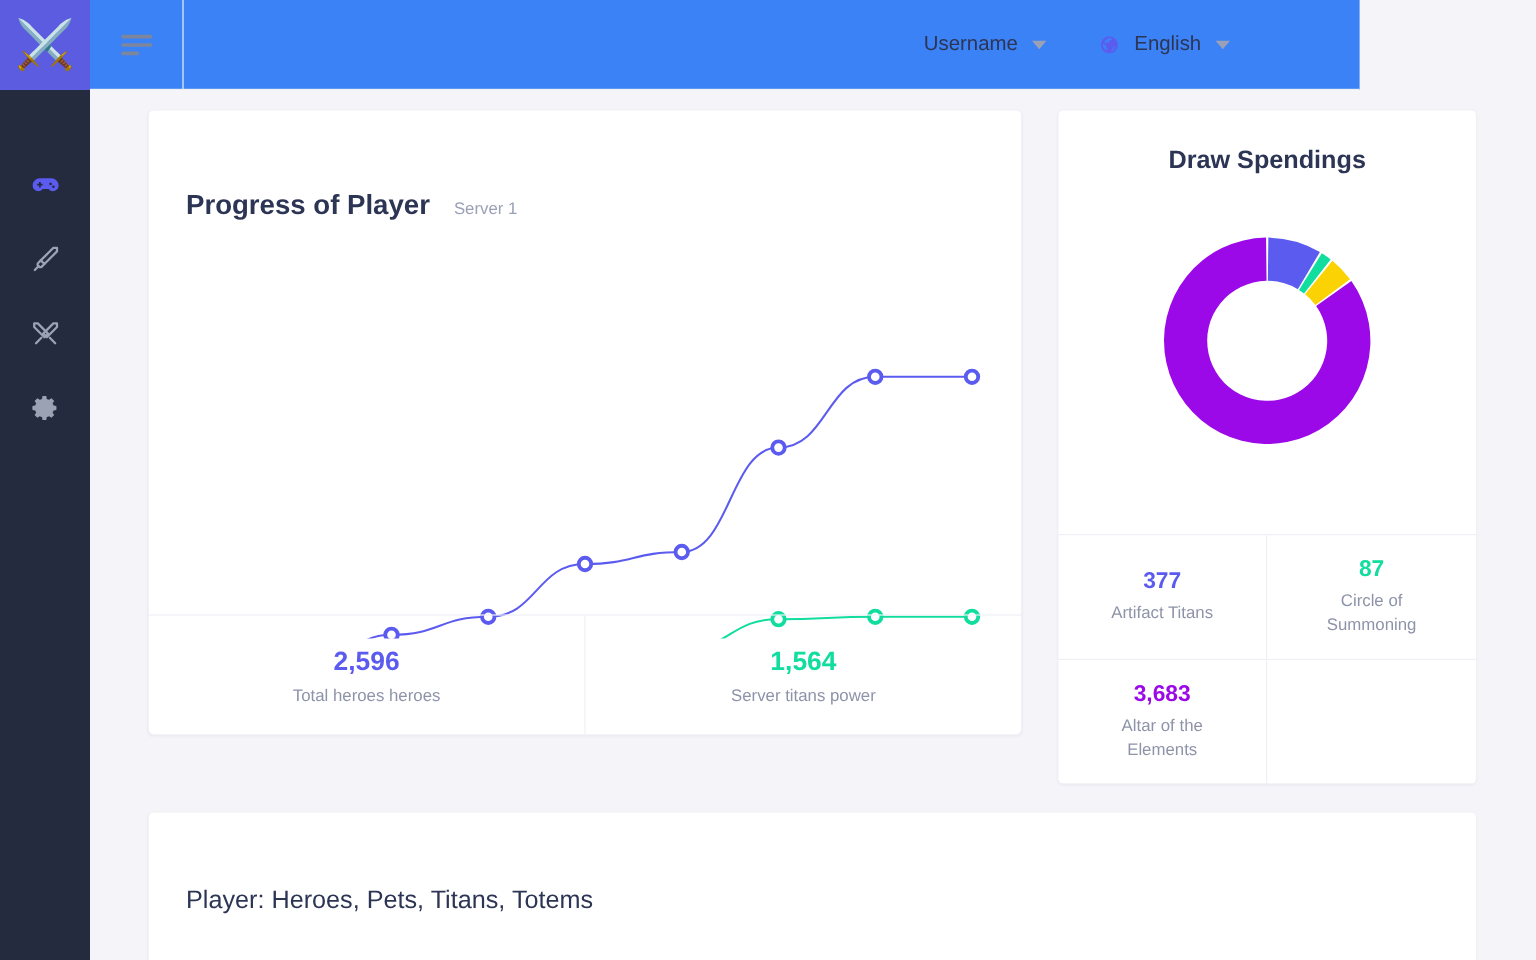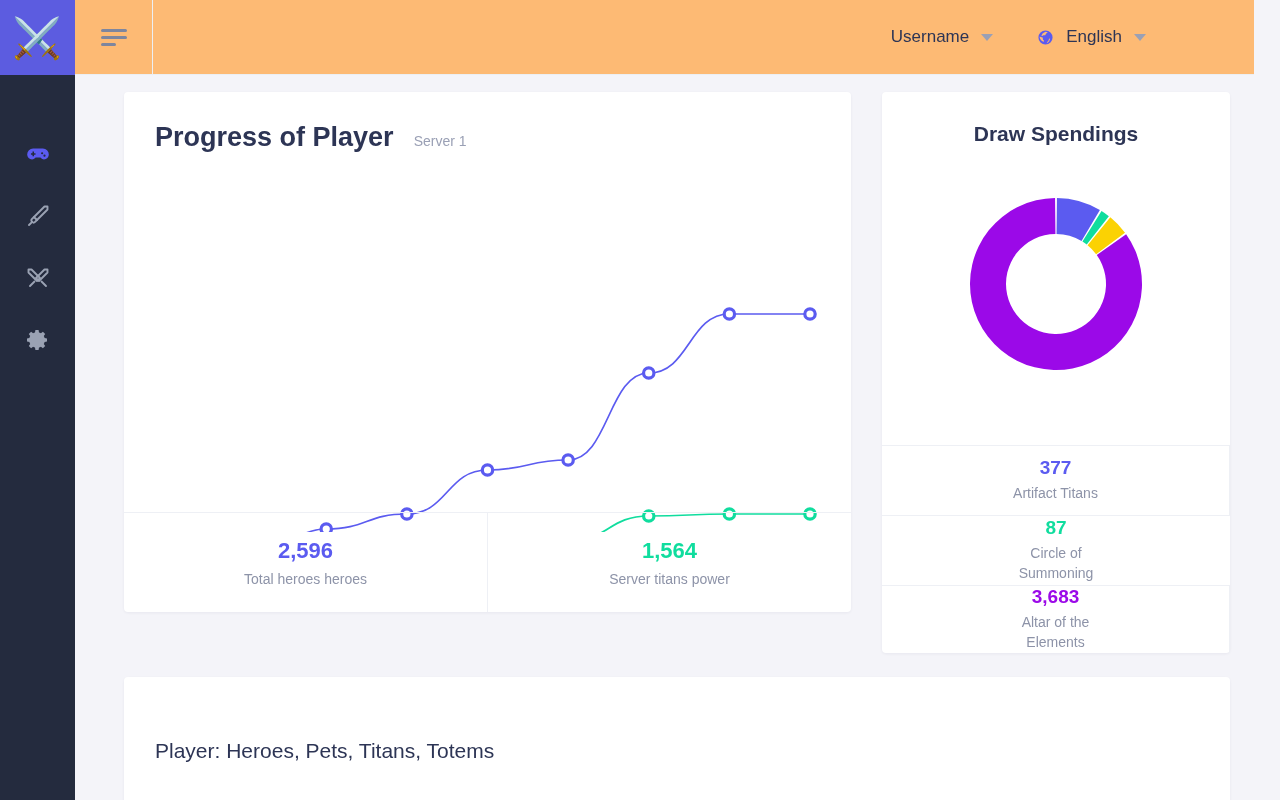--- a/index.html
+++ b/index.html
@@ -28,22 +28,22 @@
   .side-item {
     width: 75px; height: 62px;
     display: flex; align-items: center; justify-content: center;
     cursor: pointer;
   }
   .side-item svg { display: block; }
 
   
   .header {
     position: absolute; left: 75px; top: 0;
-    width: 1179px; height: 75px;
-    background: #fdba74;
+    width: 1058px; height: 75px;
+    background: #3b82f6;
     border-bottom: 1px solid #eceff3;
     display: flex; align-items: center;
   }
   .header-left {
     width: 78px; height: 75px;
     border-right: 1px solid #eceff3;
     display: flex; align-items: center; justify-content: center;
   }
   .burger { width: 26px; display: flex; flex-direction: column; gap: 4px; cursor: pointer; }
   .burger i { display: block; height: 3px; border-radius: 2px; background: #7e869e; }
@@ -73,21 +73,21 @@
     border-radius: 4px;
     box-shadow: 0 1px 3px rgba(30,40,80,0.06);
   }
 
   
   .progress-card {
     position: absolute; left: 49px; top: 17px;
     width: 727px; height: 520px;
   }
   .card-head { padding: 30px 0 0 31px; display: flex; align-items: baseline; gap: 20px; }
-  .card-title { font-size: 27px; font-weight: bold; color: #2d3555; }
+  .card-title { font-size: 23px; font-weight: bold; color: #2d3555; margin-top: 35px; }
   .card-sub { font-size: 14px; color: #9aa0b5; }
 
   .line-plot { position: absolute; left: 0; top: 88px; width: 727px; height: 352px; }
 
   .stat-row {
     position: absolute; left: 0; bottom: 0;
     width: 727px; height: 100px;
     border-top: 1px solid #eef0f5;
     display: flex;
     justify-content: center;
@@ -107,21 +107,21 @@
   }
   .draw-title {
     text-align: center; padding-top: 30px;
     font-size: 21px; font-weight: bold; color: #2d3555;
   }
   .donut-wrap { display: flex; justify-content: center; margin-top: 34px; }
 
   .legend-grid {
     position: absolute; left: 0; bottom: 0;
     width: 348px; height: 208px;
-    display: grid; grid-template-columns: 1fr; grid-template-rows: 1fr 1fr;
+    display: grid; grid-template-columns: 1fr 1fr; grid-template-rows: 1fr 1fr;
     border-top: 1px solid #eef0f5;
   }
   .legend-cell {
     display: flex; flex-direction: column;
     align-items: center; justify-content: center; gap: 5px;
     text-align: center;
   }
   .legend-cell:nth-child(1), .legend-cell:nth-child(2) { border-bottom: 1px solid #eef0f5; }
   .legend-cell:nth-child(odd) { border-right: 1px solid #eef0f5; }
   .legend-value { font-size: 19px; font-weight: bold; }

